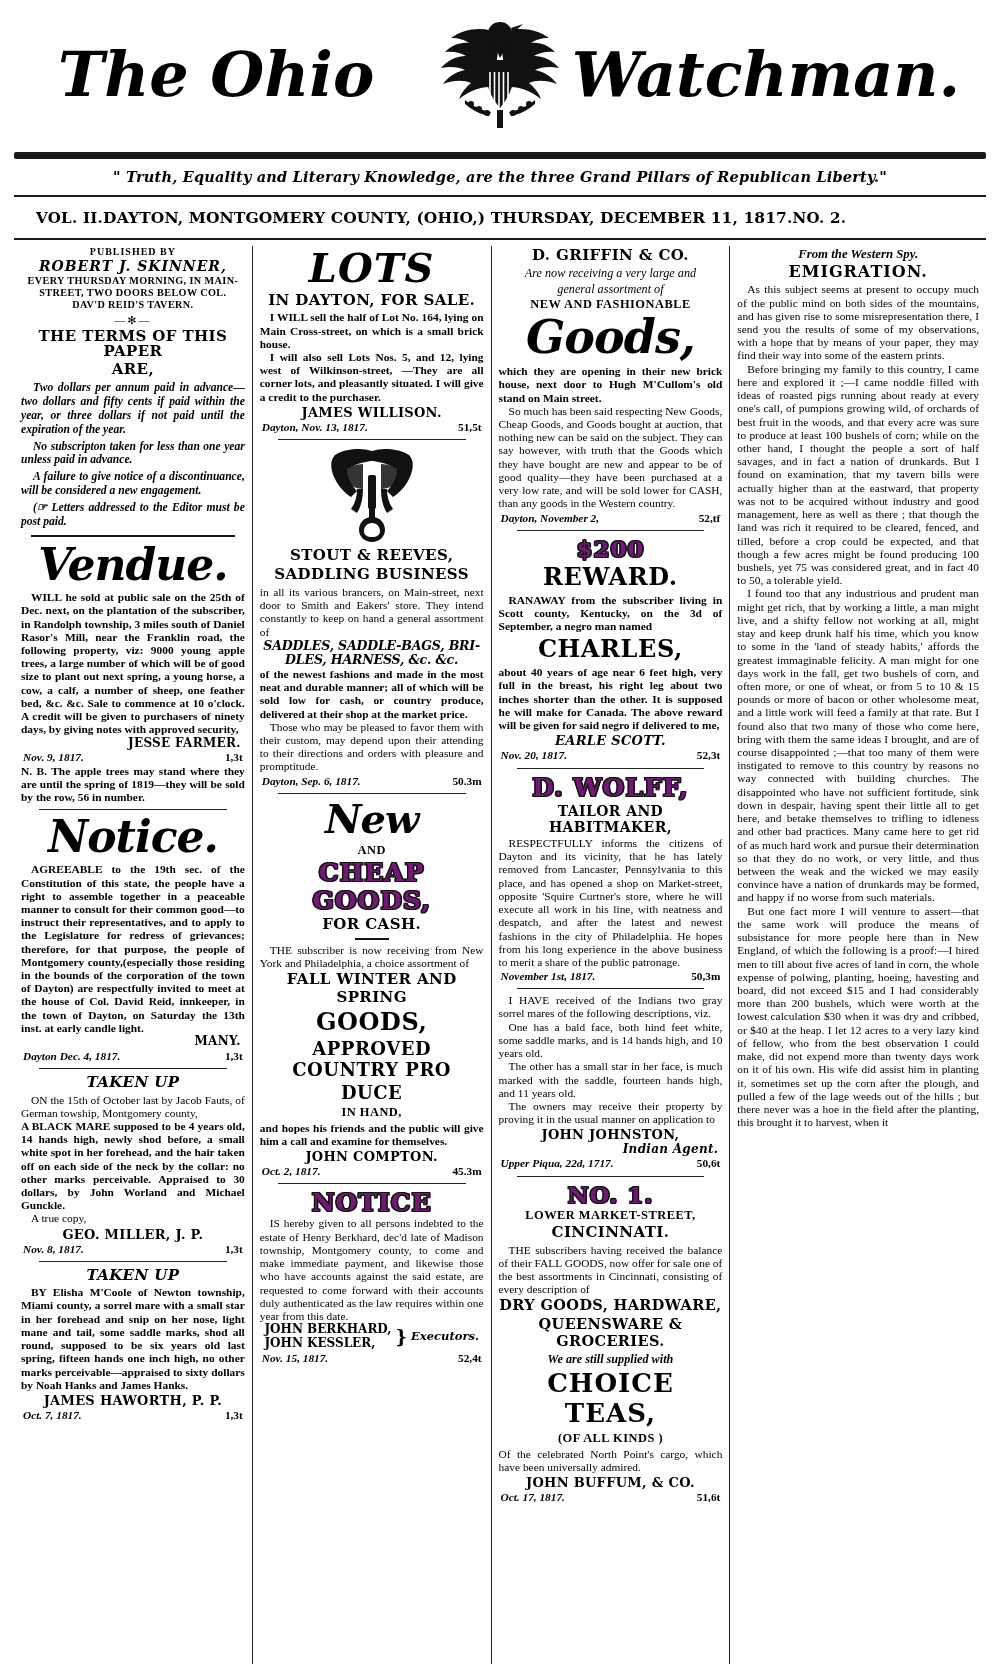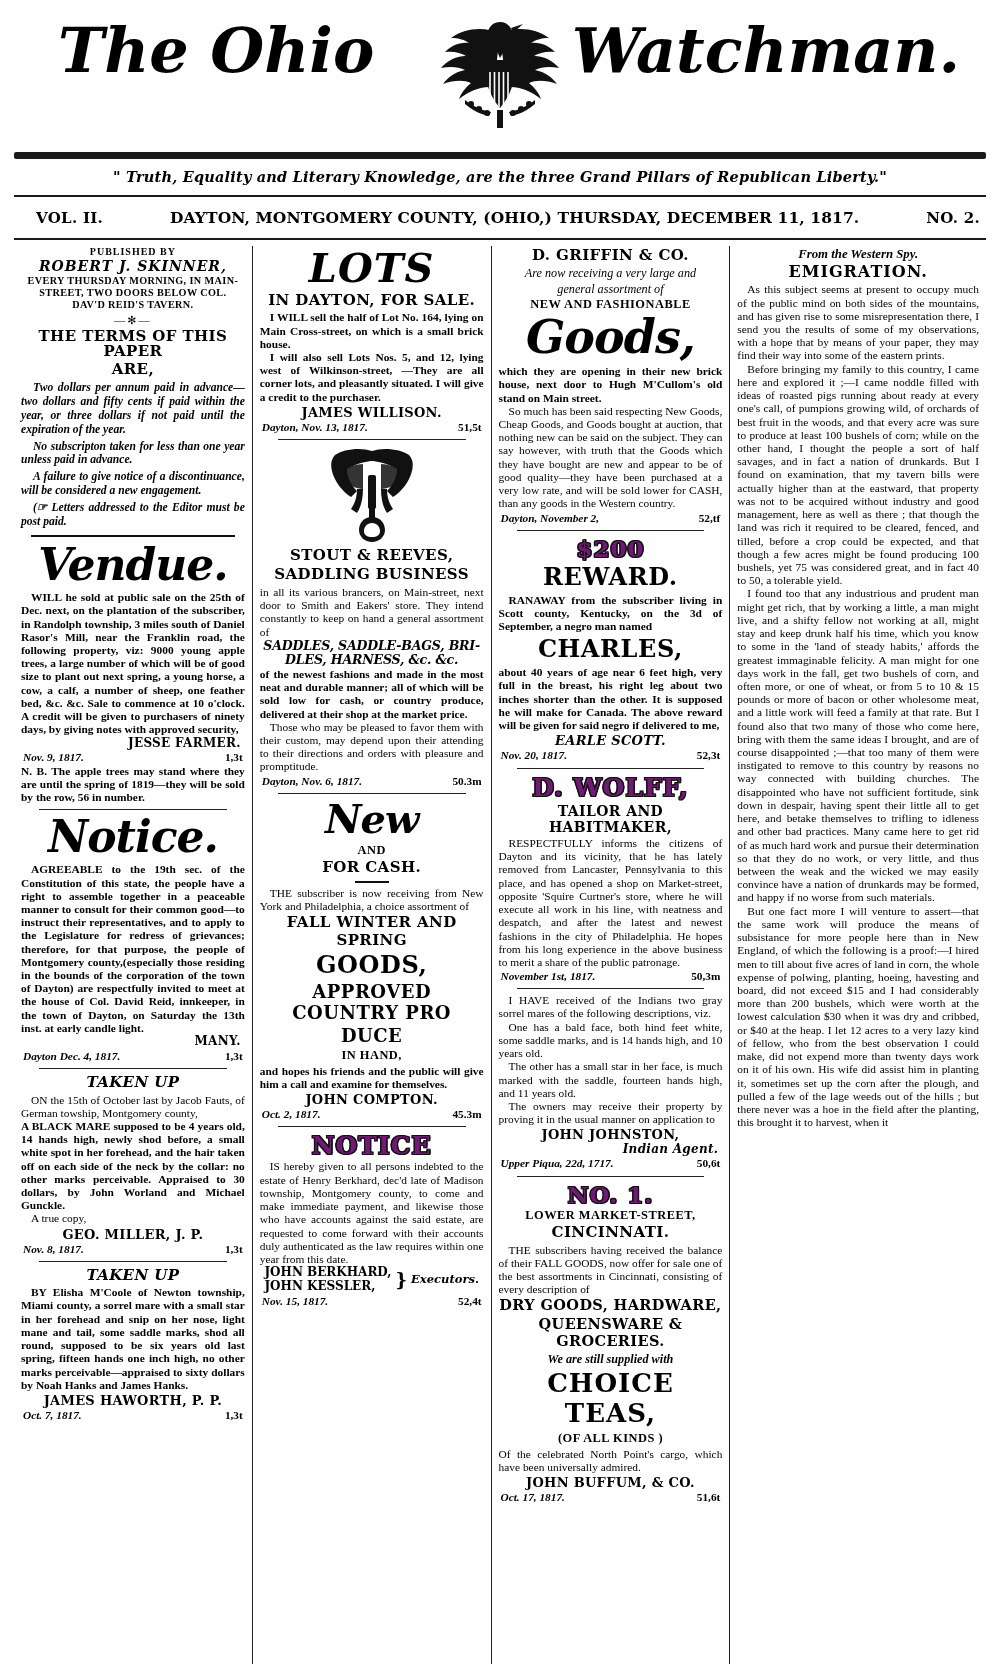--- a/index.html
+++ b/index.html
@@ -14,39 +14,39 @@
     padding:10px 14px 6px 14px;position:relative;
     background:#fefefe;
   }
 
   
   .masthead{position:relative;height:140px;}
   .mast-title{
     font-family:"DejaVu Serif", serif;
     font-weight:bold;font-style:italic;
     font-size:62px;line-height:1;
-    position:absolute;top:10px;white-space:nowrap;
+    position:absolute;top:34px;white-space:nowrap;
   }
   .mast-left{left:44px;}
   .mast-right{right:26px;}
   .eagle{
     position:absolute;left:50%;transform:translateX(-50%);
     top:6px;width:150px;height:118px;
   }
   .rule-thick{
     height:7px;background:#1a1a1a;margin:2px 0 0 0;border-radius:2px;
   }
   .rule-thin{height:2px;background:#1a1a1a;margin:3px 0;}
   .motto{
     text-align:center;font-style:italic;font-weight:bold;
     font-size:14.5px;letter-spacing:.2px;padding:9px 0 7px 0;
     font-family:"DejaVu Serif",serif;
   }
   .volbar{
-    display:flex;align-items:baseline;justify-content:space-between;
+    display:flex;align-items:baseline;justify-content:flex-start;
     font-family:"DejaVu Serif",serif;font-weight:bold;
     font-size:15px;padding:8px 6px 8px 22px;letter-spacing:.3px;
   }
   .volbar .mid{font-size:15.5px;letter-spacing:.1px;}
 
   
   .columns{display:flex;margin-top:6px;height:1418px;}
   .col{
     flex:1 1 0;padding:0 7px;position:relative;
     font-size:11.4px;line-height:1.16;
@@ -313,30 +313,31 @@
           </g>
         </svg>
         <div class="head-sm">STOUT &amp; REEVES,</div>
         <div class="head-sm">SADDLING BUSINESS</div>
         <p class="noind">in all its various brancers, on Main-street, next door to Smith and Eakers' store. They intend constantly to keep on hand a general assortment of</p>
         <div class="ctr b i" style="font-size:12.6px;font-family:'DejaVu Serif',serif;letter-spacing:-.2px;">SADDLES, SADDLE-BAGS, BRI-</div>
         <div class="ctr b i" style="font-size:12.6px;font-family:'DejaVu Serif',serif;letter-spacing:-.2px;">DLES, HARNESS, &amp;c. &amp;c.</div>
         <p class="noind b">of the newest fashions and made in the most neat and durable manner; all of which will be sold low for cash, or country produce, delivered at their shop at the market price.</p>
         <p>Those who may be pleased to favor them with their custom, may depend upon their attending to their directions and orders with pleasure and promptitude.</p>
         <div class="dateline">
-          <span>Dayton, Nov. 6, 1817.</span>
+          <span>Dayton, Sep. 6, 1817.</span>
           <span class="code">50.3m</span>
         </div>
       </div>
 
       <div class="sep-sm"></div>
 
       <div class="ad">
         <div class="script-head sm">New</div>
         <div class="head-xs">AND</div>
+        <div class="outline big">CHEAP GOODS,</div>
         <div class="head-sm">FOR CASH.</div>
         <div class="tinyrule"></div>
         <p>THE subscriber is now receiving from New York and Philadelphia, a choice assortment of</p>
         <div class="head-sm">FALL WINTER AND SPRING</div>
         <div class="head-lg">GOODS,</div>
         <div class="head-md">APPROVED COUNTRY PRO</div>
         <div class="head-md">DUCE</div>
         <div class="head-xs">IN HAND,</div>
         <p class="noind b">and hopes his friends and the public will give him a call and examine for themselves.</p>
         <div class="sign-ctr">JOHN COMPTON.</div>

